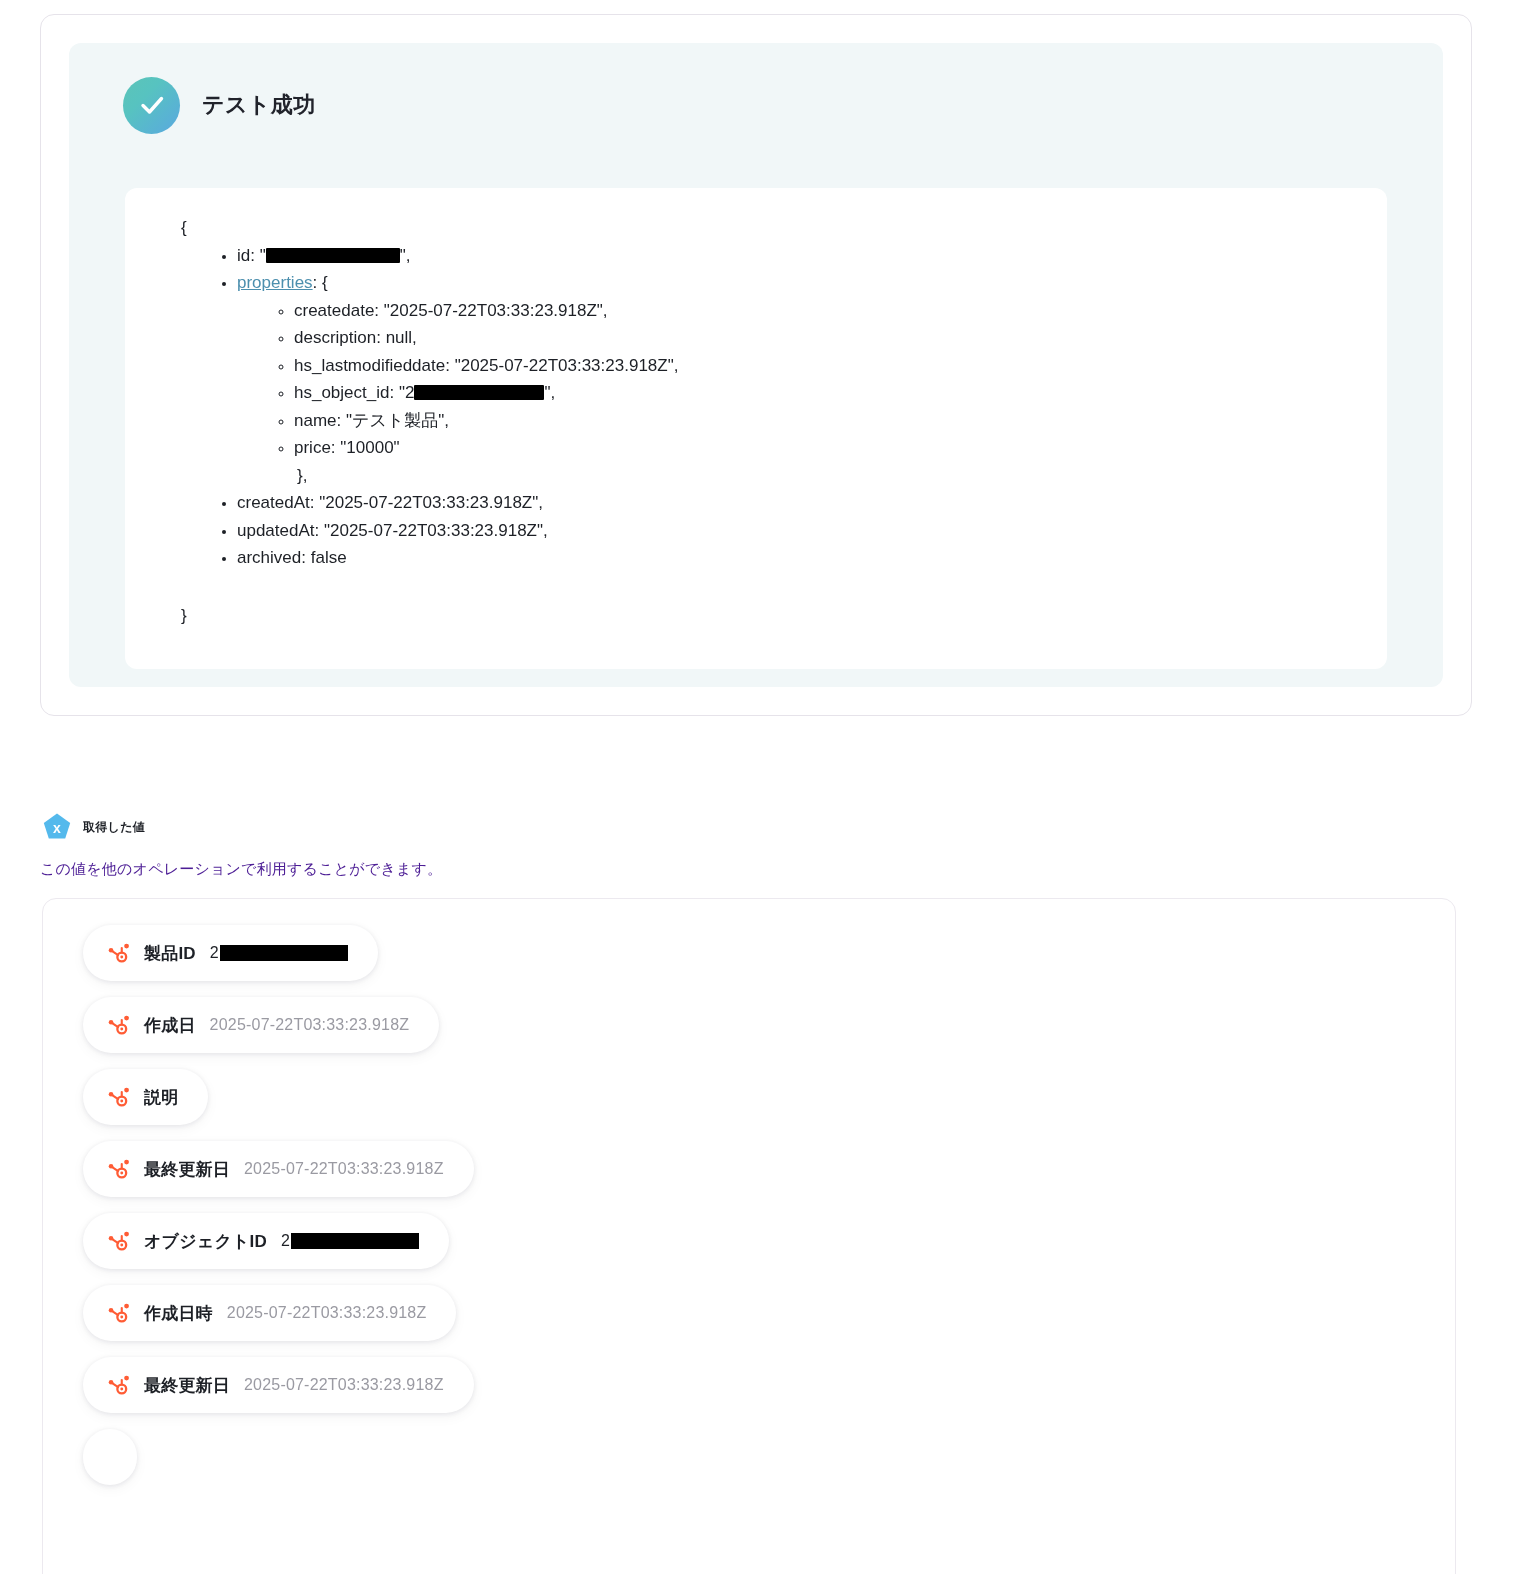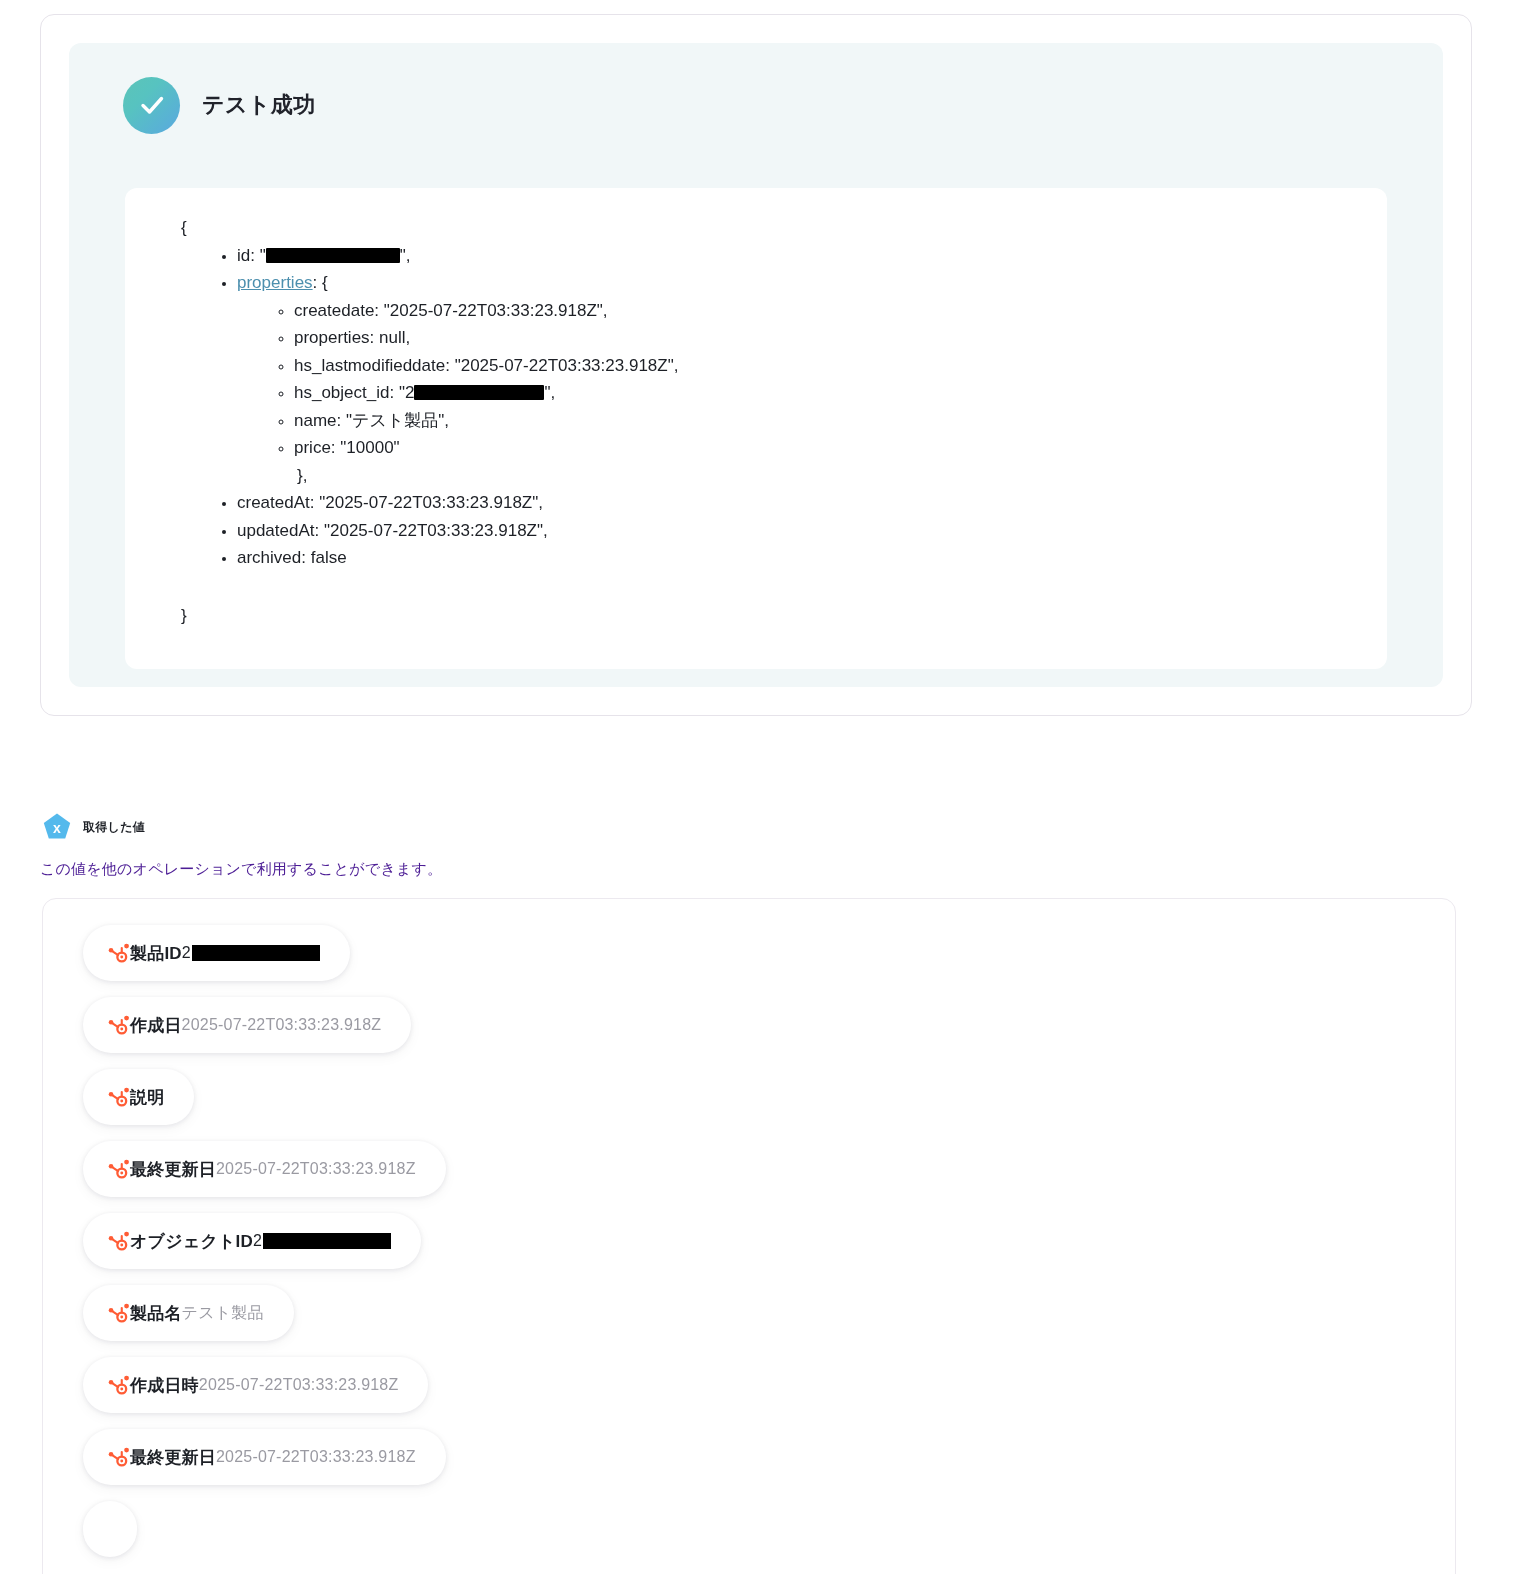--- a/index.html
+++ b/index.html
@@ -152,20 +152,21 @@
     background: #ffffff;
     border: 1px solid #ece9ef;
     border-radius: 14px;
     padding: 26px 0 0 40px;
     overflow: hidden;
   }
 
   .chip {
     display: inline-flex;
     align-items: center;
+    gap: 14px;
     height: 56px;
     padding: 0 30px 0 24px;
     background: #ffffff;
     border-radius: 28px;
     box-shadow: 0 1px 5px rgba(22, 24, 40, 0.09),
                 0 4px 14px rgba(22, 24, 40, 0.045);
     margin-bottom: 16px;
     max-width: 100%;
   }
   .chip-row { display: block; }
@@ -222,21 +223,21 @@
           <ul>
             <li>
               <span>id: "</span><span class="redact id-long"></span><span>",</span>
             </li>
 
             <li>
               <span class="key-hl">properties</span><span>: {</span>
 
               <ul>
                 <li>createdate: "2025-07-22T03:33:23.918Z",</li>
-                <li>properties: null,</li>
+                <li>description: null,</li>
                 <li>hs_lastmodifieddate: "2025-07-22T03:33:23.918Z",</li>
                 <li><span>hs_object_id: "2</span><span class="redact obj-id"></span><span>",</span></li>
                 <li>name: "テスト製品",</li>
                 <li>price: "10000"</li>
               </ul>
 
               <span class="brace-close-inner">},</span>
             </li>
 
             <li>createdAt: "2025-07-22T03:33:23.918Z",</li>
@@ -337,34 +338,20 @@
           <circle cx="15.4" cy="15.6" r="1.5" fill="#ff5c35"></circle>
         </svg>
         <span class="chip-label">オブジェクトID</span>
         <span class="chip-value redacted">
             <span>2</span>
             <span class="bar" style="width:128px"></span>
           </span>
       </div>
     </div>
 
-    <div class="chip-row">
-      <div class="chip">
-        <svg class="sprocket" viewBox="0 0 24 24">
-          <circle cx="15.4" cy="15.6" r="4.6" fill="none" stroke="#ff5c35" stroke-width="2.4"></circle>
-          <path d="M15.4 11 V6.2" stroke="#ff5c35" stroke-width="2.2" stroke-linecap="round"></path>
-          <path d="M11.6 13.6 L5.4 9.4" stroke="#ff5c35" stroke-width="2.2" stroke-linecap="round"></path>
-          <circle cx="20.4" cy="4.3" r="2.5" fill="#ff5c35"></circle>
-          <circle cx="4.2" cy="8.6" r="2.4" fill="#ff5c35"></circle>
-          <circle cx="15.4" cy="15.6" r="1.5" fill="#ff5c35"></circle>
-        </svg>
-        <span class="chip-label">製品名</span>
-        <span class="chip-value">テスト製品</span>
-      </div>
-    </div>
 
 
     <div class="chip-row">
       <div class="chip">
         <svg class="sprocket" viewBox="0 0 24 24">
           <circle cx="15.4" cy="15.6" r="4.6" fill="none" stroke="#ff5c35" stroke-width="2.4"></circle>
           <path d="M15.4 11 V6.2" stroke="#ff5c35" stroke-width="2.2" stroke-linecap="round"></path>
           <path d="M11.6 13.6 L5.4 9.4" stroke="#ff5c35" stroke-width="2.2" stroke-linecap="round"></path>
           <circle cx="20.4" cy="4.3" r="2.5" fill="#ff5c35"></circle>
           <circle cx="4.2" cy="8.6" r="2.4" fill="#ff5c35"></circle>

